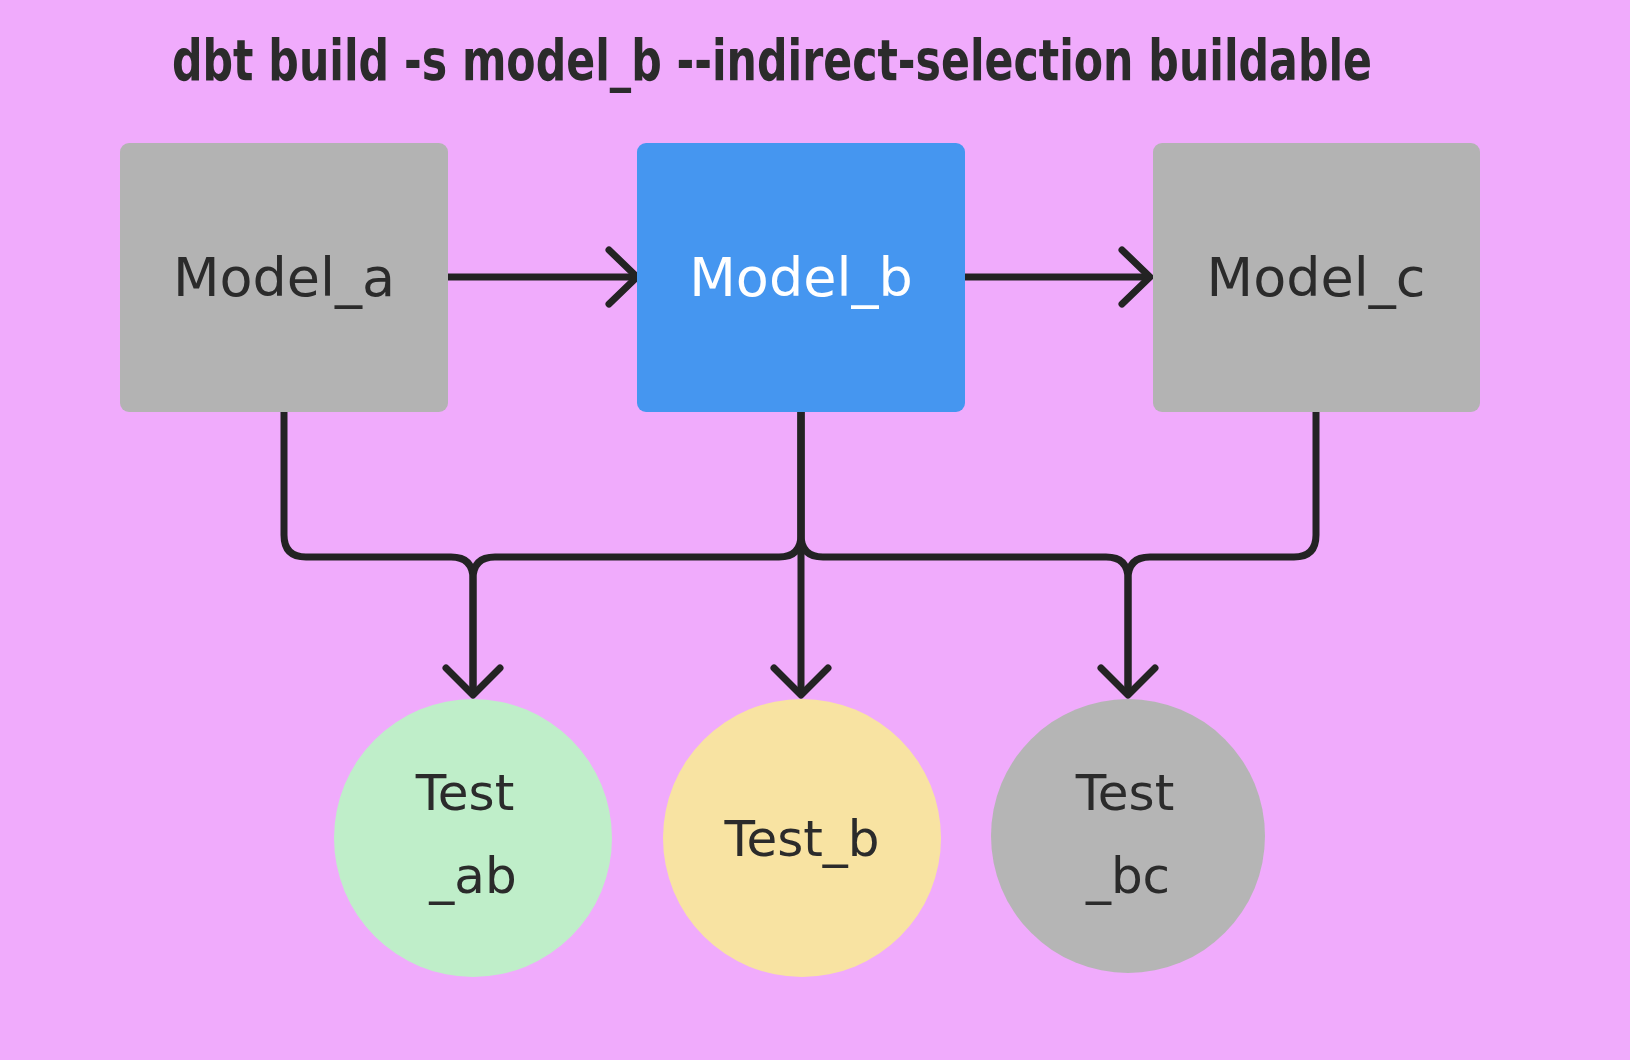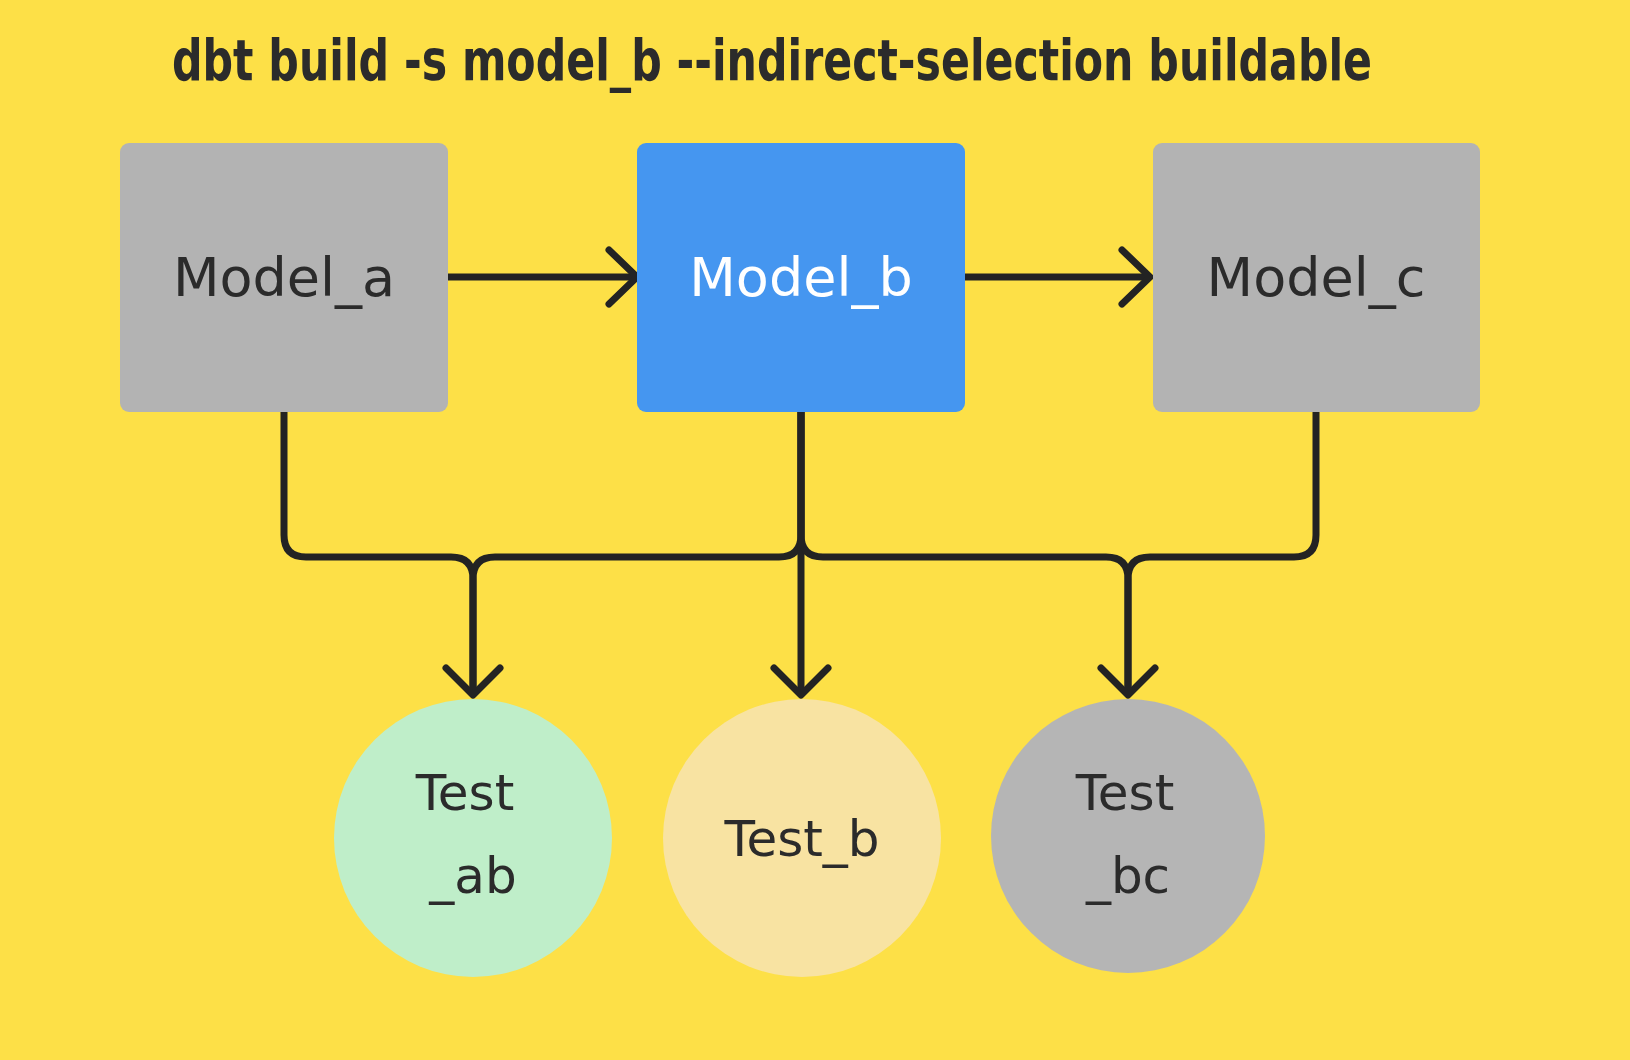--- a/index.html
+++ b/index.html
@@ -4,21 +4,21 @@
 <style>
   html, body {
     margin: 0;
     padding: 0;
     background: #ffffff;
   }
   .page {
     position: relative;
     width: 1630px;
     height: 1060px;
-    background: #fde047;
+    background: #f0abfc;
     overflow: hidden;
     font-family: "DejaVu Sans", "Liberation Sans", sans-serif;
   }
   svg { display: block; }
   text { font-family: "DejaVu Sans", "Liberation Sans", sans-serif; }
   .diagram-title { font-weight: 700; }
   .node-label { font-weight: 400; }
 </style>
 </head>
 <body>

